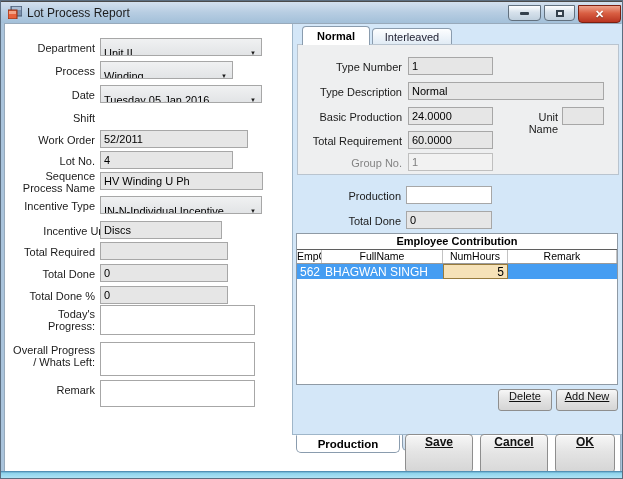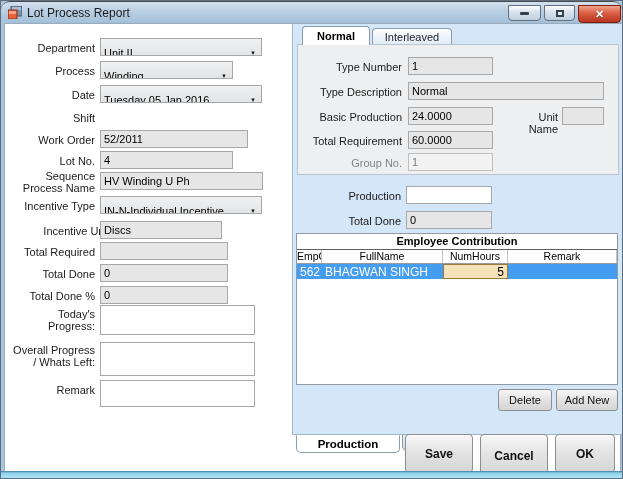--- a/index.html
+++ b/index.html
@@ -5,21 +5,21 @@
   * { margin:0; padding:0; box-sizing:border-box; }
   html,body { width:623px; height:479px; background:#e8e8e8; }
   body { font-family:"Liberation Sans", sans-serif; }
 
   #window { position:relative; width:623px; height:479px;
     border:1px solid #5c6e80; background:#aac4dc; overflow:hidden; }
 
   
   #titlebar { position:absolute; left:0; top:0; width:100%; height:22px;
     background:linear-gradient(#d3e0ee, #b7cde2 50%, #a3c0d9);
-    border-top:1px solid #4a4a4a;border-radius:9px; }
+    border-top:1px solid #4a4a4a; }
   #title-icon { position:absolute; left:7px; top:4px; width:14px; height:13px; }
   #title-text { position:absolute; left:26px; top:4px; font-size:12px; color:#1c1c1c; }
   .capbtn { position:absolute; top:3px; height:16px; border:1px solid #62717f;
     border-radius:0 0 4px 4px; background:linear-gradient(#fdfeff,#d7e2ec 45%,#c0d0de);
     display:flex; align-items:center; justify-content:center; }
   #btn-min { left:507px; width:33px; }
   #btn-max { left:543px; width:31px; }
   #btn-close { left:577px; width:43px; height:18px;
     background:linear-gradient(#eda28c,#d95f43 45%,#b93420); border-color:#7c1f10; }
   .glyph-min { width:9px; height:3px; background:#34414d; border-radius:1px; }
@@ -76,21 +76,21 @@
     overflow:hidden; }
   #emp-row { display:flex; height:15px; background:#459df2; color:#fff; }
   #emp-row .dc { font-size:12px; padding:1px 3px 0 3px; overflow:hidden;
     white-space:nowrap; }
   .cw0 { width:25px; } .cw1 { width:121px; } .cw2 { width:65px; } .cw3 { flex:1; }
   #cell-numhours { background:#f6e2b8; color:#000; border:1px solid #977b3e;
     text-align:right; padding:0 4px 0 3px; line-height:13px; }
 
   .btn { position:absolute; background:linear-gradient(#f7f7f7,#e4e4e4 45%,#d5d5d5);
     border:1px solid #8e8e8e; border-radius:3px; font-size:11px; color:#111;
-    display:flex; align-items:center; justify-content:center; }
+    display:flex; justify-content:center;text-decoration:underline; }
   .btn.big { font-size:12px; font-weight:bold; border-radius:4px;
     box-shadow:inset 0 1px 0 #fff; }
 
   
   #tab-production { position:absolute; left:291px; top:411px; width:104px; height:18px;
     background:#fff; border:1px solid #8a9cae; border-top:1px solid #fff;
     border-radius:0 0 5px 5px; font-weight:bold; font-size:11.5px; z-index:2;
     display:flex; align-items:center; justify-content:center; }
   #tab-nc { position:absolute; left:397px; top:411px; width:40px; height:16px;
     background:linear-gradient(#e4eef8,#c8dcef); border:1px solid #8a9cae;

